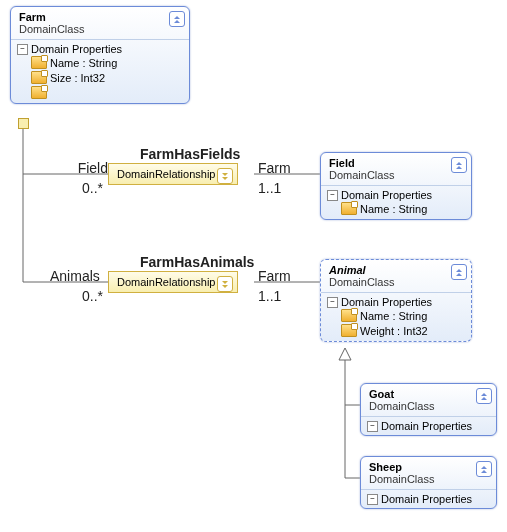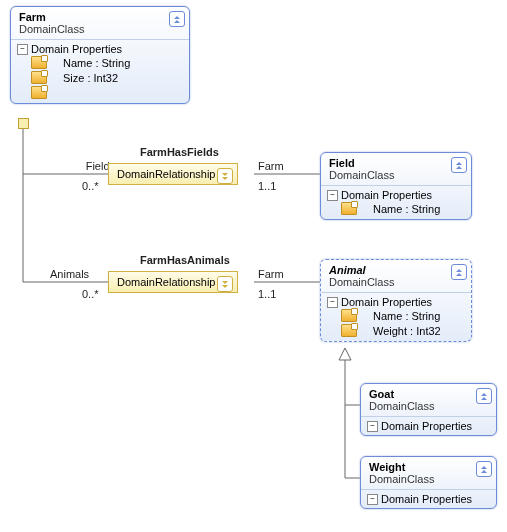--- a/index.html
+++ b/index.html
@@ -10,28 +10,28 @@
 .title.it{font-style:italic}
 .sub{color:#333}
 .chev{position:absolute;right:4px;top:4px;width:14px;height:14px;border:1px solid #6c8bd8;border-radius:3px;background:#fff;display:flex;align-items:center;justify-content:center;flex-direction:column}
 .chev::before{content:"";width:0;height:0;border-left:3px solid transparent;border-right:3px solid transparent;border-bottom:3px solid #6c8bd8;margin-bottom:1px}
 .chev::after{content:"";width:0;height:0;border-left:3px solid transparent;border-right:3px solid transparent;border-bottom:3px solid #6c8bd8}
 .chev.down::before{border-bottom:none;border-top:3px solid #6c8bd8}
 .chev.down::after{border-bottom:none;border-top:3px solid #6c8bd8}
 .section{border-top:1px solid #c0d0e8;padding:3px 6px}
 .sec-label{display:flex;align-items:center;gap:3px}
 .expander{width:9px;height:9px;border:1px solid #888;background:#fff;font-size:8px;line-height:7px;text-align:center;cursor:default}
-.prop{display:flex;align-items:center;gap:16px;padding:1px 0 1px 14px}
+.prop{display:flex;align-items:center;gap:3px;padding:1px 0 1px 14px}
 .picon{width:14px;height:11px;background:linear-gradient(#ffe08a,#f0b030);border:1px solid #c09020;border-radius:1px;position:relative}
 .picon::after{content:"";position:absolute;right:-2px;top:-2px;width:5px;height:5px;background:#fff;border:1px solid #c09020;border-radius:1px}
 .rel{position:absolute;border:1px solid #d0b040;border-radius:0;background:linear-gradient(#fffce8,#f8eeb0);padding:4px 22px 4px 8px}
 .rel .chev{border-color:#d0b040}
 .rel .chev::before,.rel .chev::after{border-bottom-color:#d0b040}
 .rel .chev.down::before,.rel .chev.down::after{border-top-color:#d0b040;border-bottom:none}
-.lbl{position:absolute;font-size:11px;color:#222}
+.lbl{position:absolute;font-size:14px;color:#222}
 .lbl.b{font-weight:bold}
 svg{position:absolute;left:0;top:0;pointer-events:none}
 .port{position:absolute;width:9px;height:9px;background:#f8eeb0;border:1px solid #c0a030}
 </style>
 </head>
 <body>
 
 <svg width="507" height="532">
   <path d="M23,123 L23,174 L108,174" stroke="#666" fill="none"></path>
   <path d="M23,174 L23,282 L108,282" stroke="#666" fill="none"></path>
@@ -137,21 +137,21 @@
   <div class="section">
     <div class="sec-label">
         <div class="expander">−</div>
         <span>Domain Properties</span>
       </div>
   </div>
 </div>
 
 <div class="box" style="left:360px;top:456px;width:135px">
   <div class="box-head">
-    <div class="title">Weight</div>
+    <div class="title">Sheep</div>
     <div class="sub">DomainClass</div>
     <div class="chev"></div>
   </div>
   <div class="section">
     <div class="sec-label">
         <div class="expander">−</div>
         <span>Domain Properties</span>
       </div>
   </div>
 </div>

